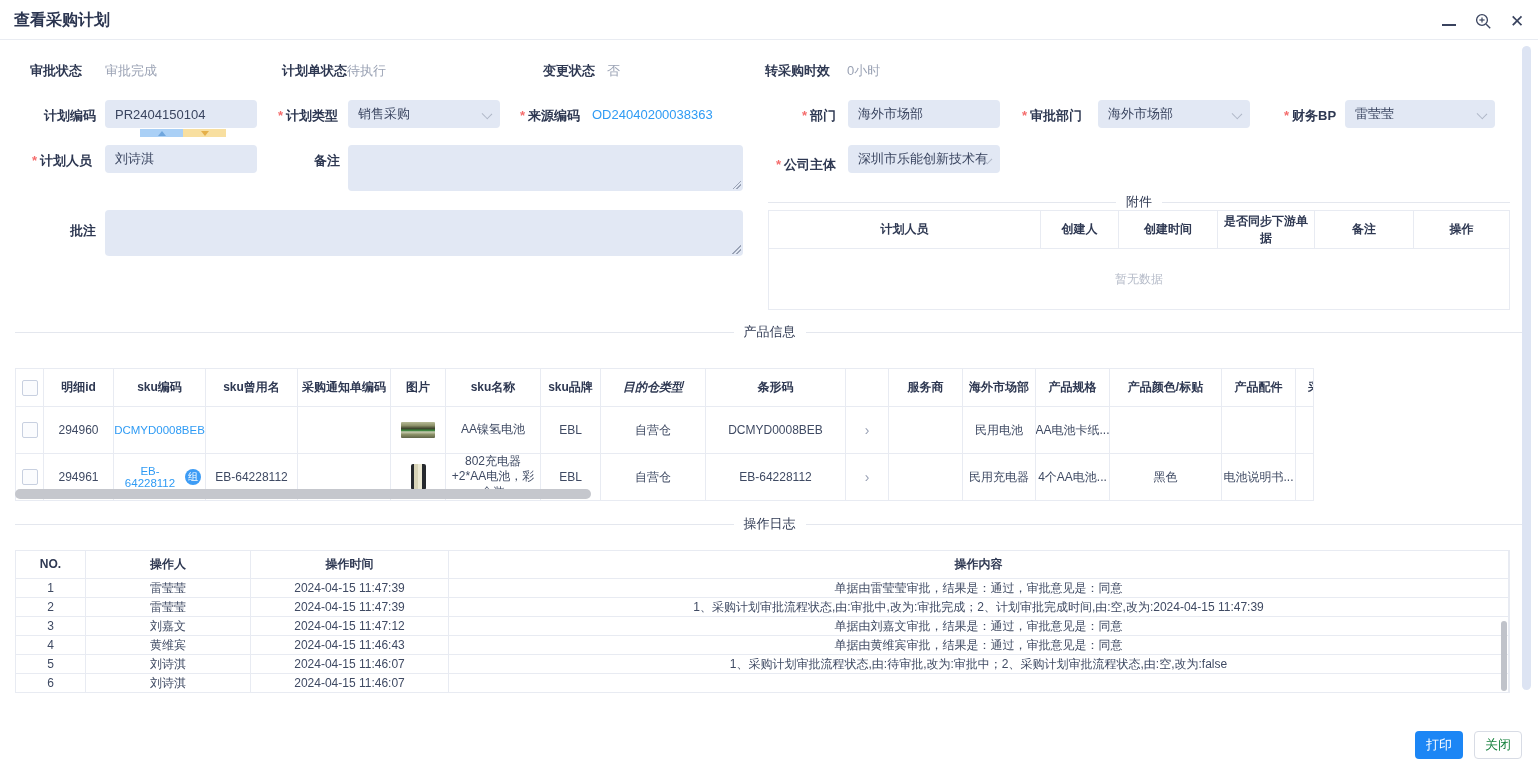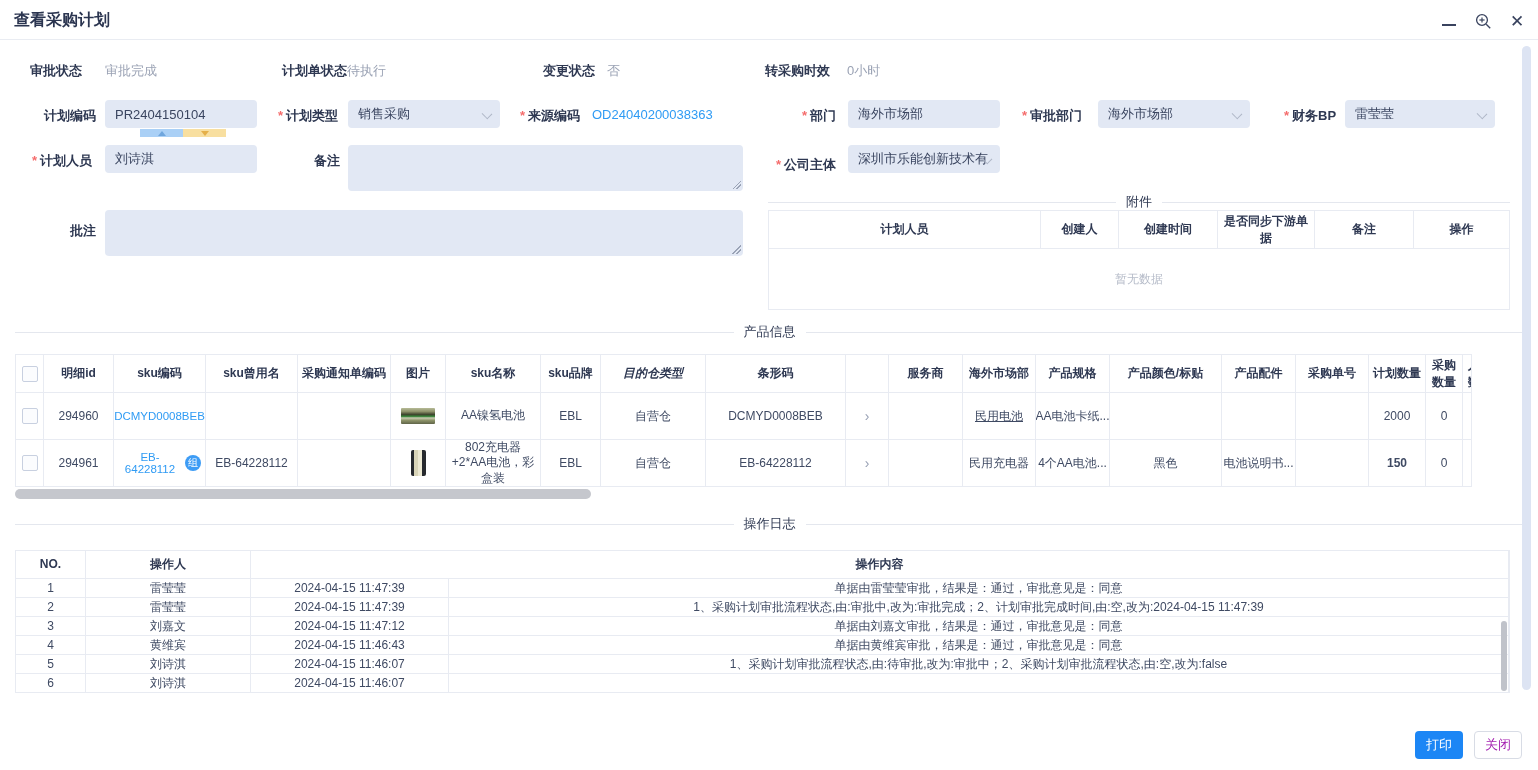--- a/index.html
+++ b/index.html
@@ -56,21 +56,21 @@
   .wrap2{white-space:normal;line-height:1.3;}
   
   .hbar{position:absolute;left:15px;top:489px;width:1495px;height:10px;}
   .hbar .thumb{position:absolute;left:0;top:0;height:10px;width:576px;background:#c5c7cd;border-radius:5px;}
   .vbar-modal{position:absolute;right:7px;top:46px;width:9px;height:644px;background:#dde4f3;border-radius:5px;}
   .vbar-log{position:absolute;right:2px;top:70px;width:6px;height:70px;background:#c0c3ca;border-radius:3px;}
   
   .btn{position:absolute;top:731px;height:28px;border-radius:4px;font-size:13px;display:flex;
        align-items:center;justify-content:center;cursor:pointer;box-sizing:border-box;}
   .btn-primary{left:1415px;width:48px;background:#1c86f5;color:#fff;}
-  .btn-plain{left:1474px;width:48px;background:#fff;border:1px solid #d8dce5;color:#a21caf;}
+  .btn-plain{left:1474px;width:48px;background:#fff;border:1px solid #d8dce5;color:#15803d;}
 </style>
 </head>
 <body>
 
 <div class="modal">
 
   <div class="m-header">
     <div class="m-title">查看采购计划</div>
     <div class="win-icons">
       <div class="wi">
@@ -170,21 +170,21 @@
     <div style="height:60px;display:flex;align-items:center;justify-content:center">
       <span class="empty-txt">暂无数据</span>
     </div>
   </div>
 
   <div class="sec" style="left:15px;top:323px;width:1509px">
     <div class="line"></div>
       <span class="sec-t">产品信息</span>
       <div class="line"></div>
   </div>
-  <div class="tbl" style="left:15px;top:354px;width:1457px;height:133px" id="product-table">
+  <div class="tbl" style="left:15px;top:368px;width:1299px;height:133px" id="product-table">
       <div class="trow thead" style="height: 38px;">
         <div class="tcell" style="width: 28px; flex: 0 0 auto;">
           <div class="cbx"></div>
         </div>
         <div class="tcell" style="width: 70px; flex: 0 0 auto;">明细id</div>
         <div class="tcell" style="width: 92px; flex: 0 0 auto;">sku编码</div>
         <div class="tcell" style="width: 92px; flex: 0 0 auto;">sku曾用名</div>
         <div class="tcell" style="width: 93px; flex: 0 0 auto;">采购通知单编码</div>
         <div class="tcell" style="width: 55px; flex: 0 0 auto;">图片</div>
         <div class="tcell" style="width: 95px; flex: 0 0 auto;">sku名称</div>
@@ -217,21 +217,21 @@
           <div class="thumb-battery"></div>
         </div>
         <div class="tcell wrap2" style="width: 95px; flex: 0 0 auto;">AA镍氢电池</div>
         <div class="tcell" style="width: 60px; flex: 0 0 auto; white-space: nowrap;">EBL</div>
         <div class="tcell" style="width: 105px; flex: 0 0 auto; white-space: nowrap;">自营仓</div>
         <div class="tcell" style="width: 140px; flex: 0 0 auto; white-space: nowrap;">DCMYD0008BEB</div>
         <div class="tcell" style="width: 43px; flex: 0 0 auto;">
           <div class="exp">›</div>
         </div>
         <div class="tcell" style="width: 74px; flex: 0 0 auto; white-space: nowrap;"></div>
-        <div class="tcell" style="width: 73px; flex: 0 0 auto; white-space: nowrap; text-decoration: underline;">民用电池</div>
+        <div class="tcell" style="width: 73px; flex: 0 0 auto; white-space: nowrap;">民用电池</div>
         <div class="tcell" style="width: 74px; flex: 0 0 auto; white-space: nowrap;">AA电池卡纸...</div>
         <div class="tcell" style="width: 112px; flex: 0 0 auto; white-space: nowrap;"></div>
         <div class="tcell" style="width: 74px; flex: 0 0 auto; white-space: nowrap;"></div>
         <div class="tcell" style="width: 73px; flex: 0 0 auto; white-space: nowrap;"></div>
         <div class="tcell" style="width: 57px; flex: 0 0 auto; white-space: nowrap;">2000</div>
         <div class="tcell" style="width: 37px; flex: 0 0 auto; white-space: nowrap;">0</div>
         <div class="tcell" style="width: 35px; flex: 0 0 auto; white-space: nowrap;">0</div>
         <div class="tcell" style="width: 43px; flex: 0 0 auto; white-space: nowrap;"></div>
       </div>
       <div class="trow" style="height: 47px;">
@@ -275,20 +275,21 @@
   <div class="sec" style="left:15px;top:515px;width:1509px">
     <div class="line"></div>
       <span class="sec-t">操作日志</span>
       <div class="line"></div>
   </div>
   <div class="tbl" style="left:15px;top:550px;width:1495px;height:143px" id="log-table">
     <div class="vbar-log"></div>
   <div class="trow thead" style="height: 28px;">
         <div class="tcell" style="width: 70px; flex: 0 0 auto;">NO.</div>
         <div class="tcell" style="width: 165px; flex: 0 0 auto;">操作人</div>
+        <div class="tcell" style="width: 198px; flex: 0 0 auto;">操作时间</div>
         <div class="tcell" style="flex: 1 1 0%;">操作内容</div>
       </div>
       <div class="trow" style="height: 19px;">
         <div class="tcell" style="width: 70px; flex: 0 0 auto; white-space: nowrap; padding: 0px 4px;">1</div>
         <div class="tcell" style="width: 165px; flex: 0 0 auto; white-space: nowrap; padding: 0px 4px;">雷莹莹</div>
         <div class="tcell" style="width: 198px; flex: 0 0 auto; white-space: nowrap; padding: 0px 4px;">2024-04-15 11:47:39</div>
         <div class="tcell" style="flex: 1 1 0%; white-space: nowrap; padding: 0px 4px;">单据由雷莹莹审批，结果是：通过，审批意见是：同意</div>
       </div>
       <div class="trow" style="height: 19px;">
         <div class="tcell" style="width: 70px; flex: 0 0 auto; white-space: nowrap; padding: 0px 4px;">2</div>

